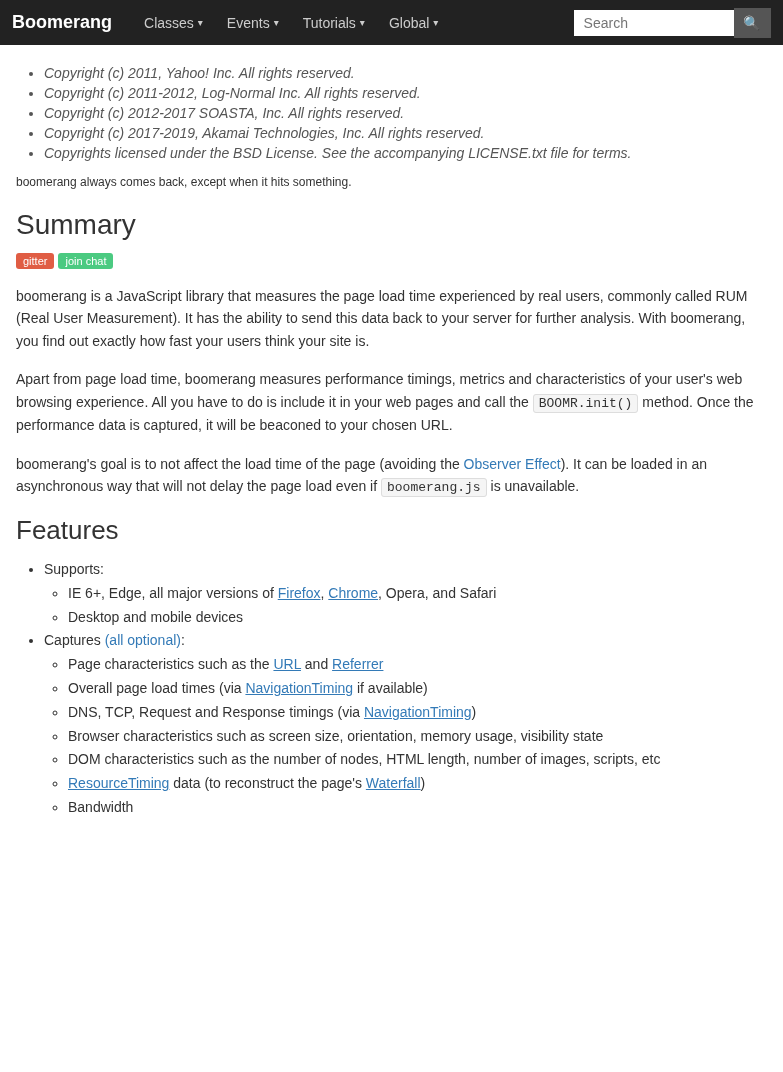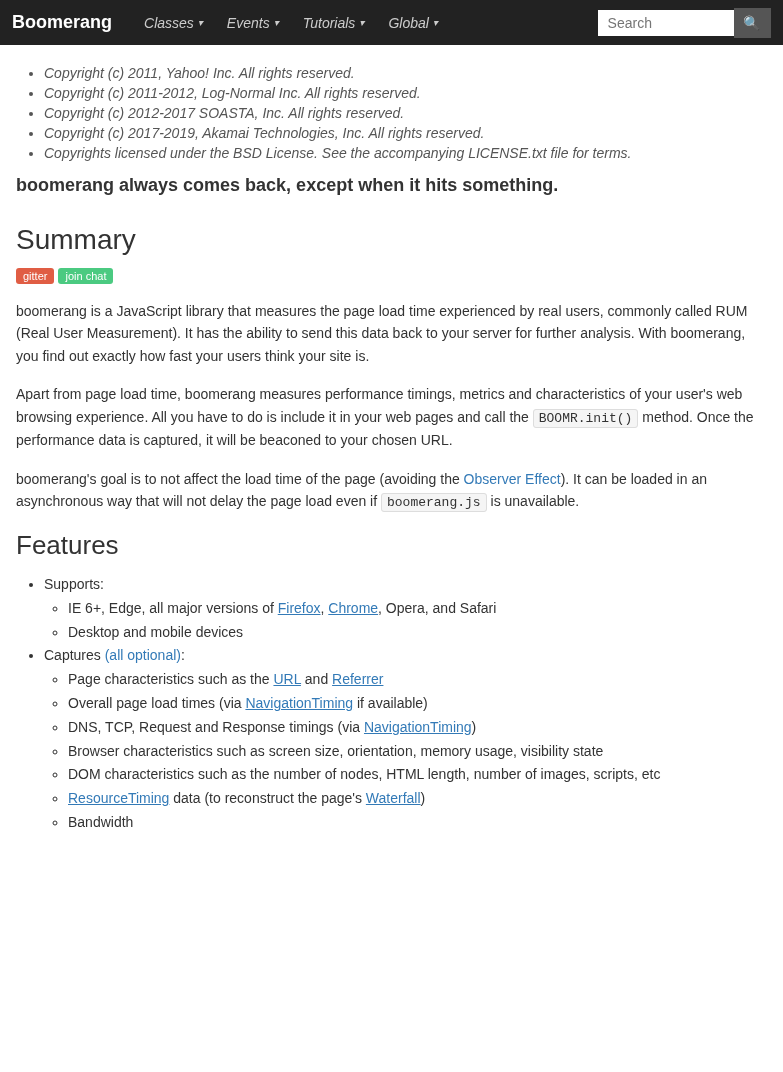--- a/index.html
+++ b/index.html
@@ -33,36 +33,35 @@
     }
     .nav-link {
       color: #ccc;
       text-decoration: none;
       padding: 0 12px;
       height: 45px;
       display: flex;
       align-items: center;
       font-size: 14px;
       cursor: pointer;
-      font-style: italic;
     }
     .nav-link .caret {
       margin-left: 4px;
       font-size: 10px;
     }
     .nav-search {
       display: flex;
       align-items: center;
       margin-left: auto;
     }
     .nav-search input {
       background: #fff;
       border: none;
       padding: 5px 10px;
-      width: 136px;
+      width: 160px;
       font-size: 14px;
       color: #555;
       outline: none;
     }
     .nav-search-btn {
       background: #555;
       border: none;
       color: #fff;
       padding: 6px 10px;
       cursor: pointer;
@@ -92,23 +91,23 @@
       margin-bottom: 14px;
     }
     .copyright-list li {
       font-style: italic;
       color: #555;
       font-size: 14px;
       margin-bottom: 4px;
     }
 
     .tagline {
-      font-weight: bold;
-      font-size: 18px;
-      margin-bottom: 28px;
+      font-weight: normal;
+      font-size: 12px;
+      margin-bottom: 20px;
     }
 
     h2.section-title {
       font-size: 28px;
       font-weight: normal;
       color: #333;
       margin-bottom: 12px;
     }
 
     .badges {

